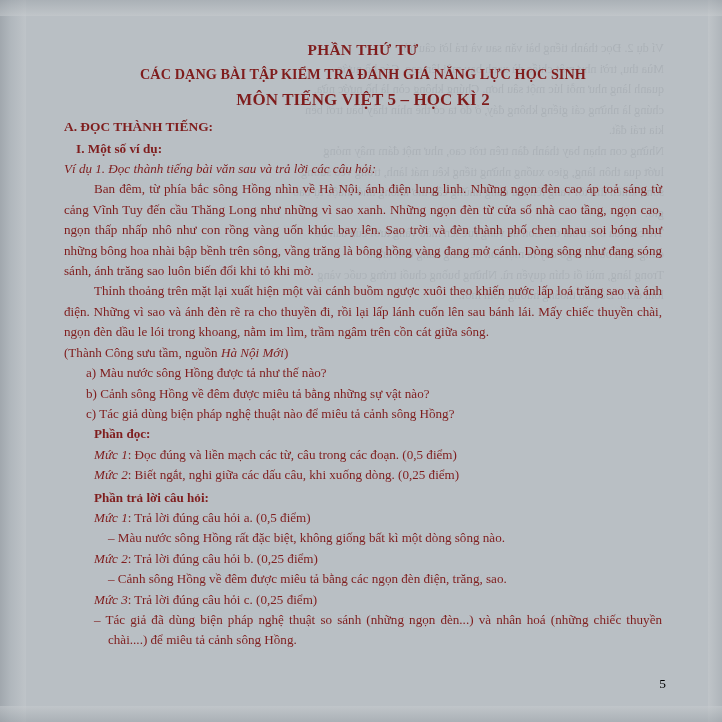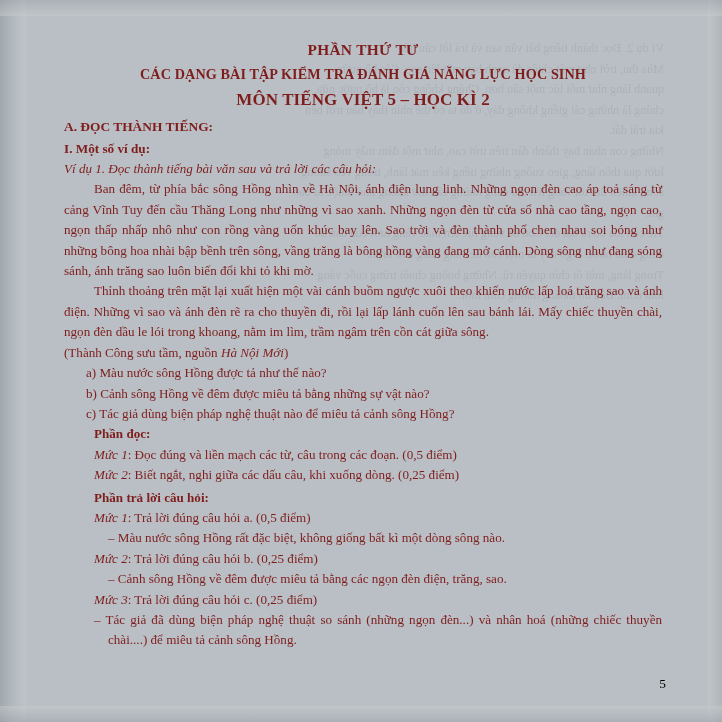--- a/index.html
+++ b/index.html
@@ -71,20 +71,21 @@
   }
   .sec-head {
     font-weight: bold;
     font-size: 13.4px;
     margin-top: 3px;
   }
   .sub-head {
     font-weight: bold;
     font-size: 13.2px;
     margin-top: 1px;
+    margin-left: 12px;
   }
   .ital {
     font-style: italic;
   }
   .bold {
     font-weight: bold;
   }
   .ind {
     text-indent: 30px;
     text-align: justify;

